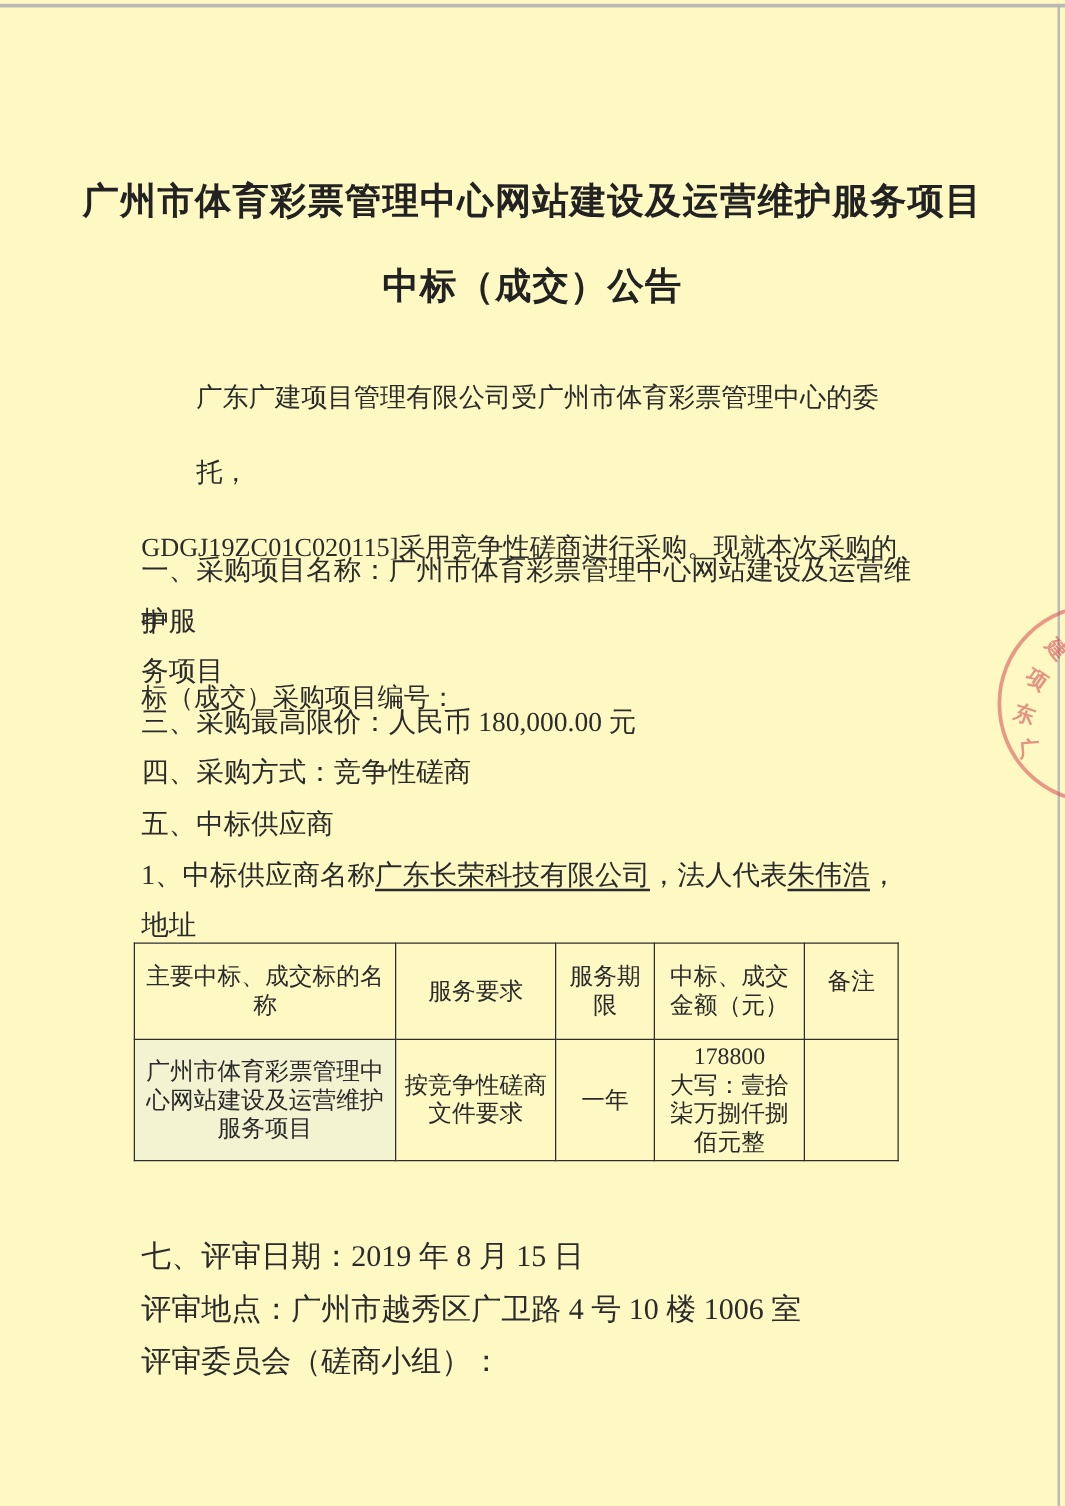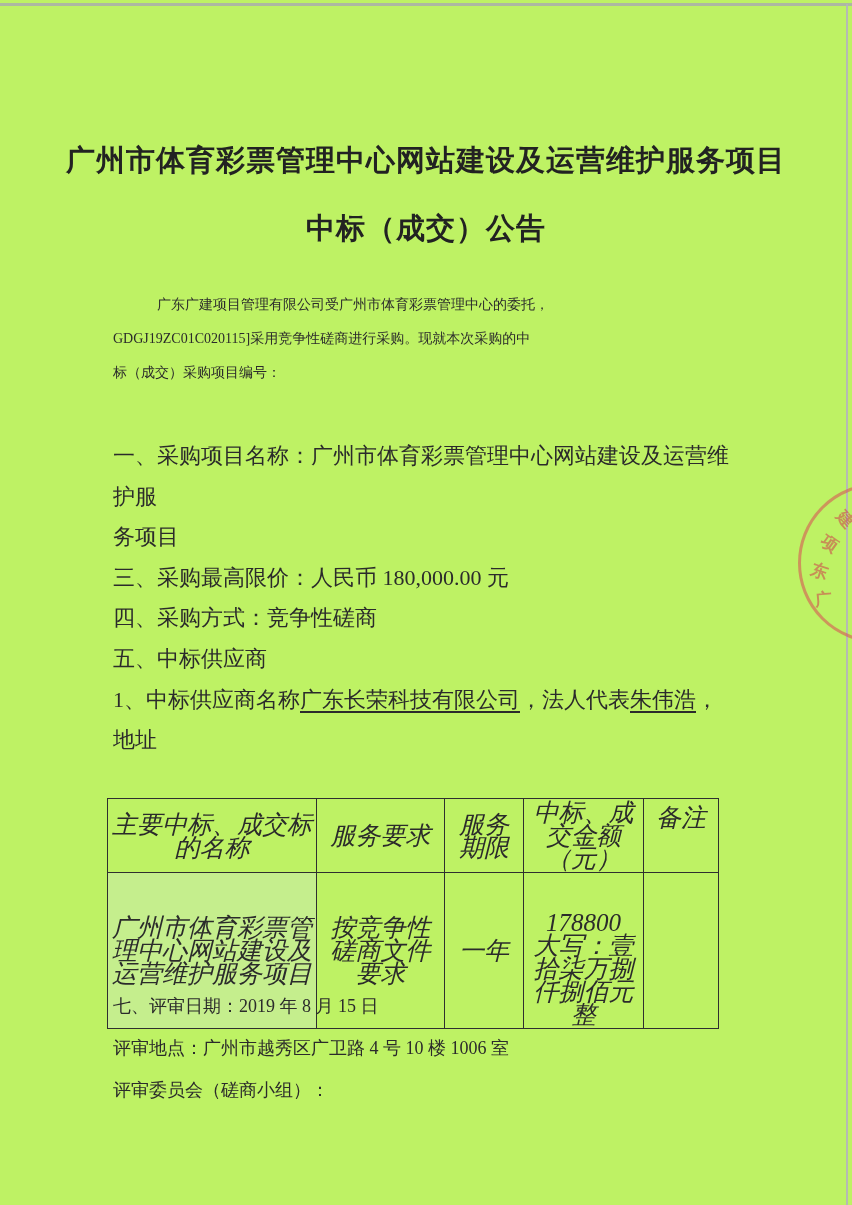--- a/index.html
+++ b/index.html
@@ -1,57 +1,57 @@
 <!DOCTYPE html>
 <html><head>
 <meta charset="utf-8">
 <style>
   html,body{margin:0;padding:0;background:#ffffff;}
   #page{
     position:relative;
     width:852px;height:1205px;
-    background:#bef264;
+    background:#fef9c3;
     overflow:hidden;
     font-family:"Liberation Serif","DejaVu Serif",serif;
     color:#2b2b2b;
   }
   
   .scan-top-line{position:absolute;top:3px;left:0;width:852px;height:3px;background:#a9a9b0;opacity:.8;}
   .scan-right-line{position:absolute;top:4px;left:846px;width:2px;height:1201px;background:#b4b4bc;opacity:.9;}
 
   .title{position:absolute;left:0;width:852px;text-align:center;font-size:29px;font-weight:bold;color:#222;letter-spacing:1px;}
   .title1{top:141px;}
   .title2{top:209px;}
 
-  .intro-block{position:absolute;left:113px;top:288px;width:616px;font-size:14px;line-height:34px;}
+  .intro-block{position:absolute;left:113px;top:288px;width:616px;font-size:21px;line-height:60px;}
   .intro-line.indent{padding-left:44px;}
 
   .items-block{position:absolute;left:113px;top:436px;width:616px;font-size:22px;line-height:40.6px;}
 
   .u{text-decoration:underline;text-underline-offset:4px;}
 
   
   .quote-table{
-    position:absolute;left:107px;top:798px;
+    position:absolute;left:107px;top:754px;
     border-collapse:collapse;table-layout:fixed;
-    font-size:25px;line-height:23px;color:#2b2b2b;font-style:italic;
+    font-size:19px;line-height:23px;color:#2b2b2b;
   }
   .quote-table th,.quote-table td{
     border:1.6px solid #2f2f2f;
     text-align:center;vertical-align:middle;
     font-weight:normal;padding:2px 4px;
     overflow:hidden;
   }
   .quote-table th{height:55px;}
   .quote-table td{height:90px;}
-  .quote-table .th-remark{vertical-align:top;padding-top:7px;}
+  .quote-table .th-remark{vertical-align:top;padding-top:19px;}
   .quote-table .td-name{background:rgba(214,230,240,.30);}
-  .amount-num{display:block;margin-top:36px;}
+  .amount-num{display:block;}
 
-  .footer-block{position:absolute;left:113px;top:985px;width:616px;font-size:18px;line-height:42px;}
+  .footer-block{position:absolute;left:113px;top:985px;width:616px;font-size:24px;line-height:42px;}
 
   
   .seal{
     position:absolute;left:798px;top:483px;width:160px;height:160px;
     border:3px solid rgba(216,72,84,.55);
     border-radius:50%;
     box-sizing:border-box;
   }
   .seal-char{
     position:absolute;

